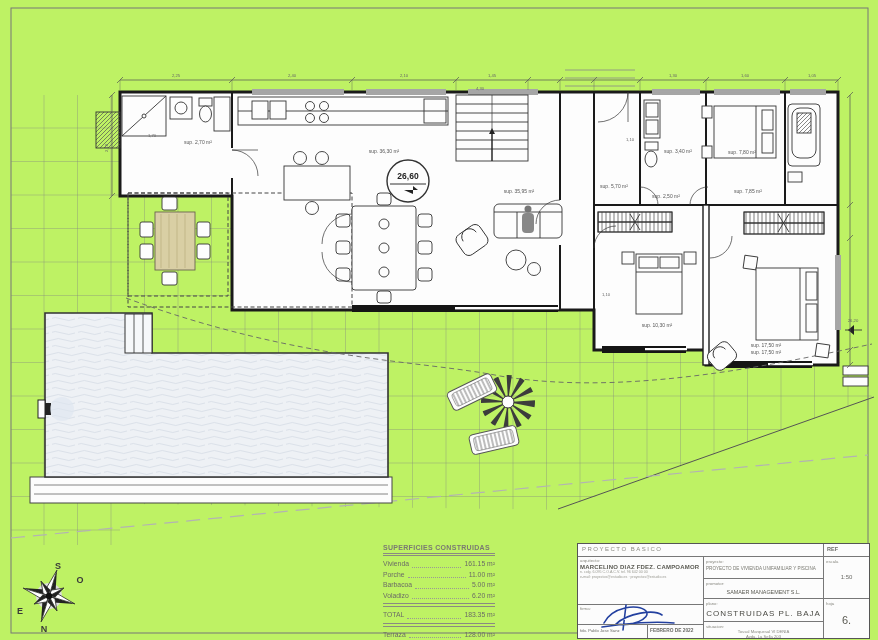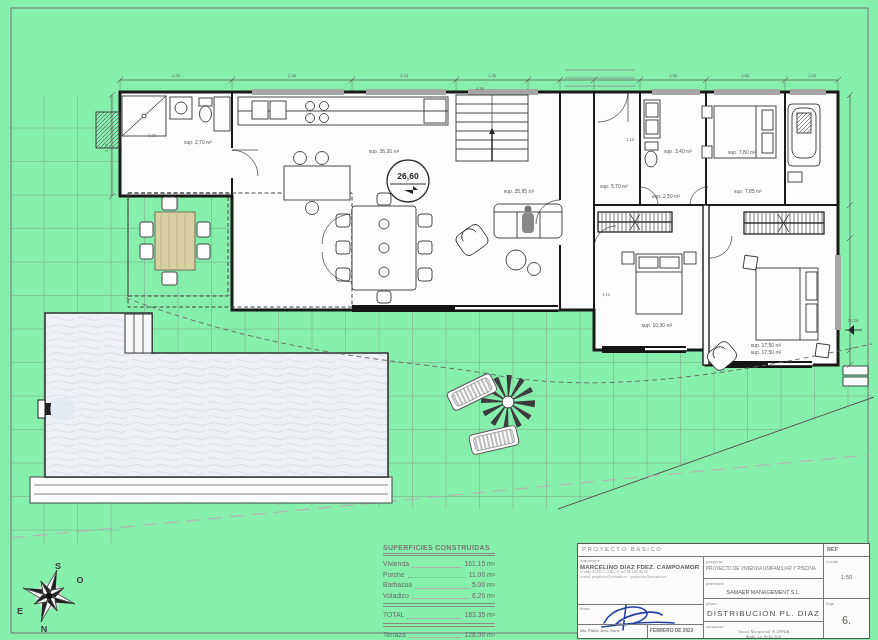--- a/index.html
+++ b/index.html
@@ -1,16 +1,16 @@
 <!DOCTYPE html>
 <html><head>
 <meta charset="utf-8">
 <style>
   html,body{margin:0;padding:0;background:#fafafa;}
-  #sheet{position:relative;width:878px;height:640px;background:#86efac;
+  #sheet{position:relative;width:878px;height:640px;background:#bef264;
          font-family:"Liberation Sans",sans-serif;color:#222;overflow:hidden;}
   #plan-svg{position:absolute;left:0;top:0;}
   svg text{font-family:"Liberation Sans",sans-serif;fill:#3a3a3a;}
   .rlbl{font-size:5px;fill:#555;}
   .dim{font-size:4.2px;fill:#666;}
   .lvl{font-size:8.5px;fill:#222;font-weight:bold;}
 
   
   #areas{position:absolute;left:383px;top:544px;width:112px;font-size:6.8px;color:#6b6b66;}
   #areas .ttl{font-weight:bold;color:#7a7a72;letter-spacing:.3px;font-size:7px;
@@ -480,21 +480,21 @@
   <div class="cell" id="tb-proj">
     <span class="lab">proyecto:</span>
     <div class="t">PROYECTO DE VIVIENDA UNIFAMILIAR Y PISCINA</div>
   </div>
   <div class="cell" id="tb-prom">
     <span class="lab">promotor:</span>
     <div class="t">SAMAER MANAGEMENT S.L.</div>
   </div>
   <div class="cell" id="tb-plano">
     <span class="lab">plano:</span>
-    <div class="t">DISTRIBUCION  PL.  DIAZ</div>
+    <div class="t">CONSTRUIDAS  PL.  BAJA</div>
   </div>
   <div class="cell" id="tb-sit">
     <span class="lab">situacion:</span>
     <div class="t"><span>Tossal Marquesal VI  DENIA</span><br>
     <span>Avda. La Sella 203</span></div>
   </div>
   <div class="cell" id="tb-esc">
     <span class="lab">escala</span>
     <div class="t">1:50</div>
   </div>

